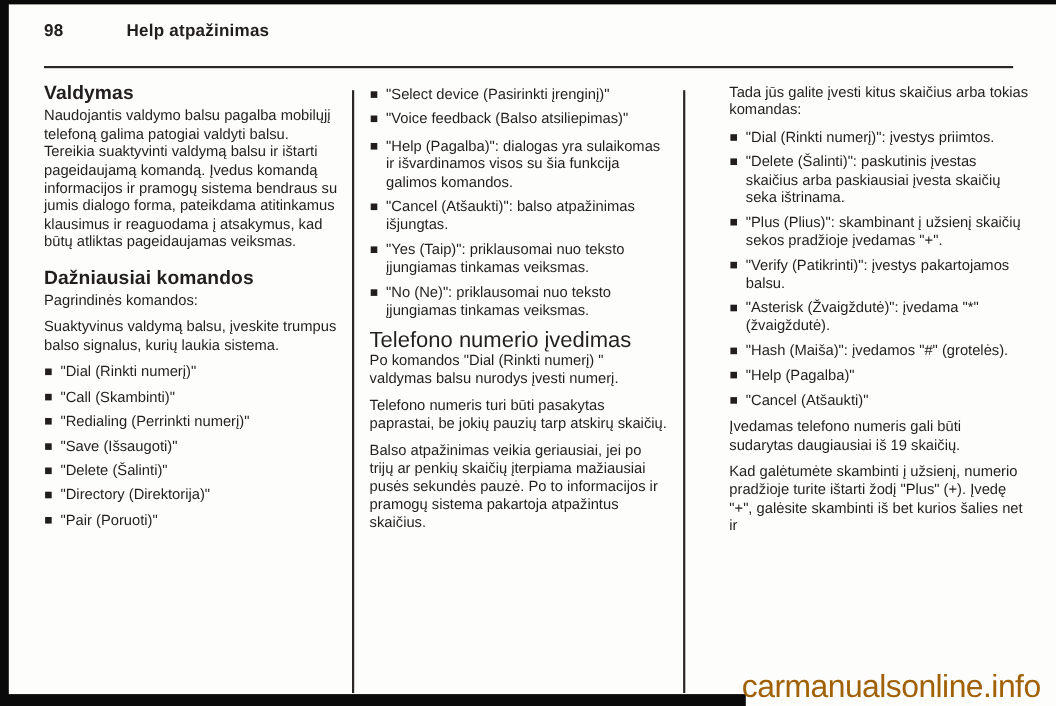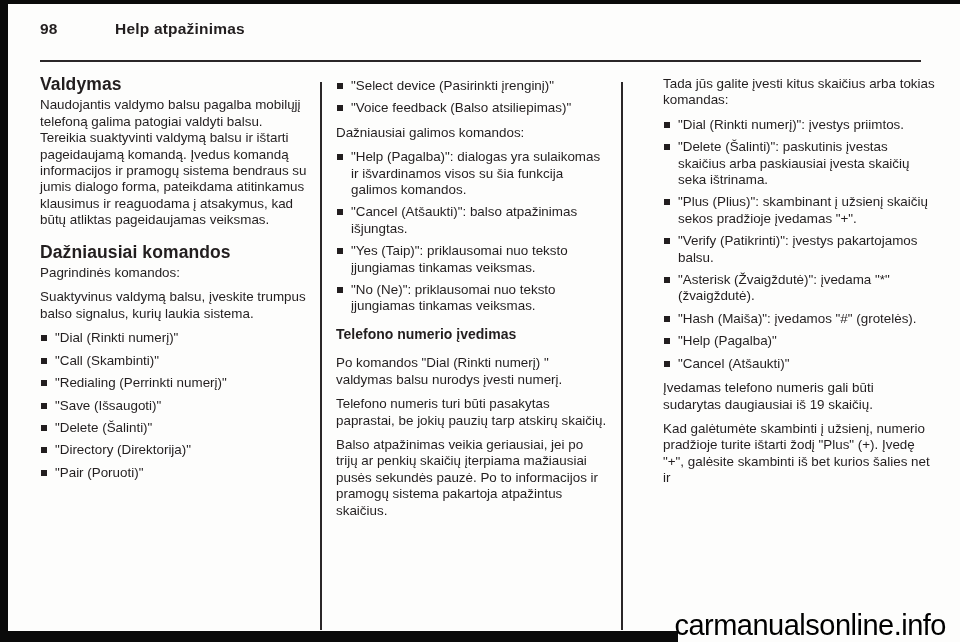--- a/index.html
+++ b/index.html
@@ -26,31 +26,31 @@
   .col{position:absolute;top:76px;width:272px;font-size:13.4px;line-height:16.4px;}
   #col-1{left:40px;}
   #col-2{left:336px;}
   #col-3{left:640px;margin-left:23px;}
   .divider{position:absolute;top:82px;width:2px;height:548px;background:#2b2728;}
   #divider-1{left:320px;}
   #divider-2{left:621px;}
 
   .heading{font-size:17.5px;font-weight:bold;margin:15px 0 5px;letter-spacing:.1px;}
   .col > .heading:first-child{margin-top:0;}
-  .subheading{font-size:14px;font-weight:bold;margin:11px 0 13px;}
+  .subheading{font-size:20px;font-weight:normal;margin:11px 0 2px;}
   .para{margin:0 0 8px;}
   ul.bullets{list-style:none;margin:2px 0 8px;padding:0;}
   ul.bullets li{display:flex;margin:0 0 6px;}
   .sq{flex:none;width:6px;height:6px;background:#221e1f;margin:5px 8px 0 1px;}
   .bt{flex:1;}
 
   
   .watermark{
     position:absolute;right:14px;bottom:0px;
-    font-size:29px;color:#000000;letter-spacing:-.5px;
+    font-size:29px;color:#a16207;letter-spacing:-.5px;
     font-family:"Liberation Sans","DejaVu Sans",sans-serif;
   }
 </style>
 </head>
 <body>
 
 <div class="edge" id="edge-top"></div>
 <div class="edge" id="edge-left"></div>
 <div class="edge" id="edge-bottom"></div>
 
@@ -102,21 +102,20 @@
     <ul class="bullets">
       <li>
         <span class="sq"></span>
         <span class="bt">"Select device (Pasirinkti įrenginį)"</span>
       </li>
       <li>
         <span class="sq"></span>
         <span class="bt">"Voice feedback (Balso atsiliepimas)"</span>
       </li>
     </ul>
-    <div class="para">Dažniausiai galimos komandos:</div>
     <ul class="bullets">
       <li>
         <span class="sq"></span>
         <span class="bt">"Help (Pagalba)": dialogas yra sulaikomas ir išvardinamos visos su šia funkcija galimos komandos.</span>
       </li>
       <li>
         <span class="sq"></span>
         <span class="bt">"Cancel (Atšaukti)": balso atpažinimas išjungtas.</span>
       </li>
       <li>

